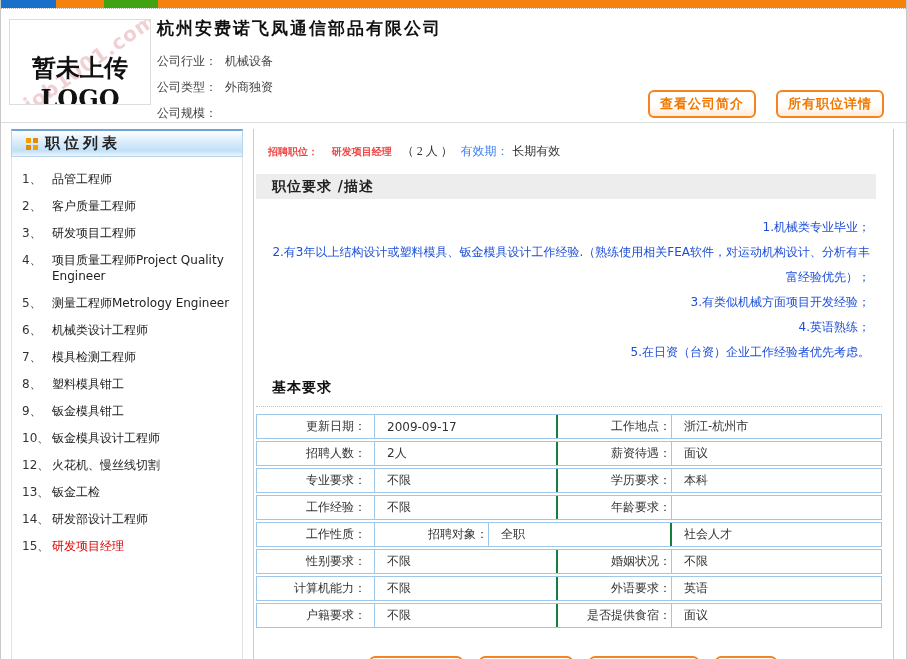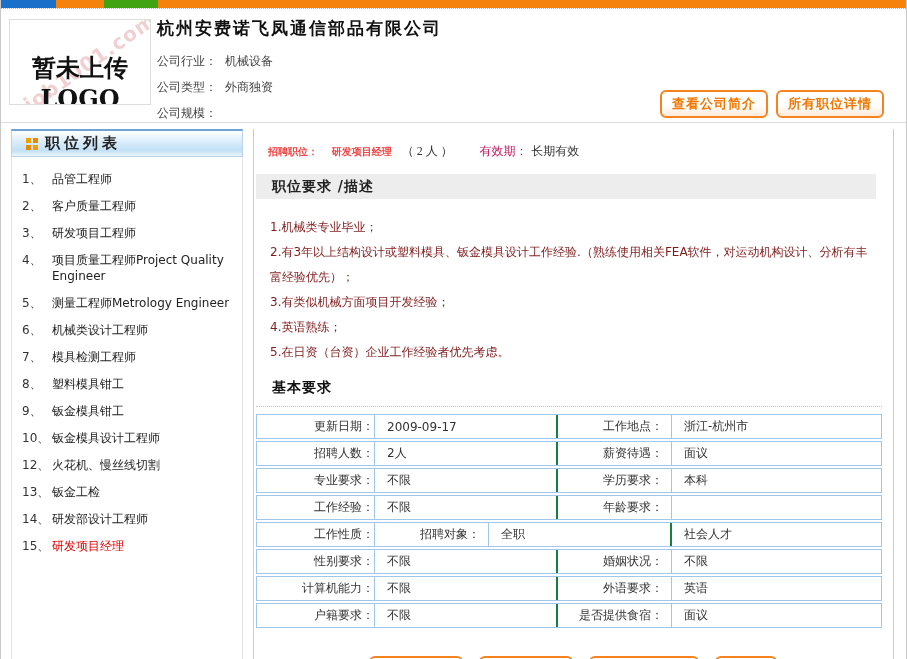--- a/index.html
+++ b/index.html
@@ -21,21 +21,21 @@
               border:1px solid #ddd; background:#fff; overflow:hidden; }
   .logo-watermark { position:absolute; left:2px; top:30px; transform:rotate(-35deg);
               font-size:20px; font-weight:bold; color:#e9b7bd; opacity:.65; letter-spacing:1px; }
   .logo-text { position:absolute; left:0; right:0; top:32px; text-align:center;
               font-size:24px; font-weight:bold; color:#111; font-family:"DejaVu Serif","Liberation Serif",serif; }
   .company { position:absolute; left:156px; top:6px; }
   .company-name { font-size:17px; font-weight:bold; color:#111; letter-spacing:2px;
               font-family:"DejaVu Serif","Liberation Serif",serif; margin-bottom:8px; }
   .company-field { line-height:26px; color:#444; }
   .company-field .fl { color:#444; margin-right:8px; }
-  .header-buttons { position:absolute; right:22px; bottom:4px; display:flex; gap:8px; }
+  .header-buttons { position:absolute; right:22px; bottom:4px; display:flex; gap:20px; }
   .btn-orange-link { border:2px solid #f5831f; border-radius:6px; padding:3px 10px;
               background:linear-gradient(180deg,#ffffff 55%,#fcebd9 100%);
               color:#f07800; font-size:13px; font-weight:bold; letter-spacing:1px; cursor:pointer; }
 
   
   .body-row { flex:1; display:flex; align-items:stretch; padding-top:6px; }
 
   
   .sidebar { width:232px; margin-left:10px; display:flex; flex-direction:column; flex:none; }
   .sidebar-header { height:28px; border:1px solid #b8d3ea; border-top:2px solid #6ea3d8;
@@ -53,35 +53,35 @@
   .sidebar-item.active .lbl { color:#dd0000; }
 
   
   .main { flex:1; margin-left:10px; margin-right:12px; border-left:1px solid #ccc;
           border-right:1px solid #ccc; padding:14px 3px 0 2px; }
   .job-header { padding-left:12px; margin-bottom:14px; }
   .job-label, .job-title { color:#ef4444; font-weight:bold; font-size:10px;
           font-family:"DejaVu Serif","Liberation Serif",serif; }
   .job-title { margin-left:10px; margin-right:6px; }
   .job-count { color:#333; font-size:12px;font-family:Liberation Serif, serif; }
-  .job-valid-label { color:#be185d; margin-left:23px; }
+  .job-valid-label { color:#3b82f6; margin-left:4px; }
   .section-bar { background:#ededed; height:25px; line-height:25px; padding-left:16px;
           font-weight:bold; font-size:14px; color:#222; margin-right:14px;
           font-family:"DejaVu Serif","Liberation Serif",serif; letter-spacing:1px; }
-  .desc { padding:16px 20px 0 14px; line-height:25px; color:#7f1d1d; }
+  .desc { padding:16px 20px 0 14px; line-height:25px; color:#1d4ed8;text-align:right; }
   .basic-title { margin-top:14px; padding-left:16px; padding-bottom:9px; font-weight:bold;
           font-size:14px; color:#111; border-bottom:1px dotted #c5c5c5; margin-right:8px;
           font-family:"DejaVu Serif","Liberation Serif",serif; letter-spacing:1px; }
   .req-table { margin-top:7px; margin-right:8px; }
   .req-row { display:flex; border:1px solid #9ec7ea; height:25px; margin-bottom:2px;
           align-items:center; background:#fff; }
   .req-cell { height:100%; display:flex; align-items:center; }
-  .cell-l1 { width:118px; justify-content:flex-end; border-right:1px solid #9ec7ea; }
+  .cell-l1 { width:118px; justify-content:flex-end; padding-right:8px; border-right:1px solid #9ec7ea; }
   .cell-v1 { width:183px; padding-left:12px; border-right:2px solid #15803d; }
-  .cell-l2 { width:114px; justify-content:flex-end; padding-right:8px; border-right:1px solid #9ec7ea; }
+  .cell-l2 { width:114px; justify-content:flex-end; border-right:1px solid #9ec7ea; }
   .cell-v2 { flex:1; padding-left:12px; }
 
   .actions { text-align:center; margin-top:28px; display:flex; justify-content:center; gap:16px; }
   .btn-action { border:2px solid #f5831f; border-radius:6px; padding:3px 13px;
           background:linear-gradient(180deg,#ffffff 50%,#dcdcdc 100%);
           color:#111; font-size:13px; font-weight:bold; letter-spacing:3px; cursor:pointer;
           font-family:"DejaVu Serif","Liberation Serif",serif; }
 </style>
 </head>
 <body>

